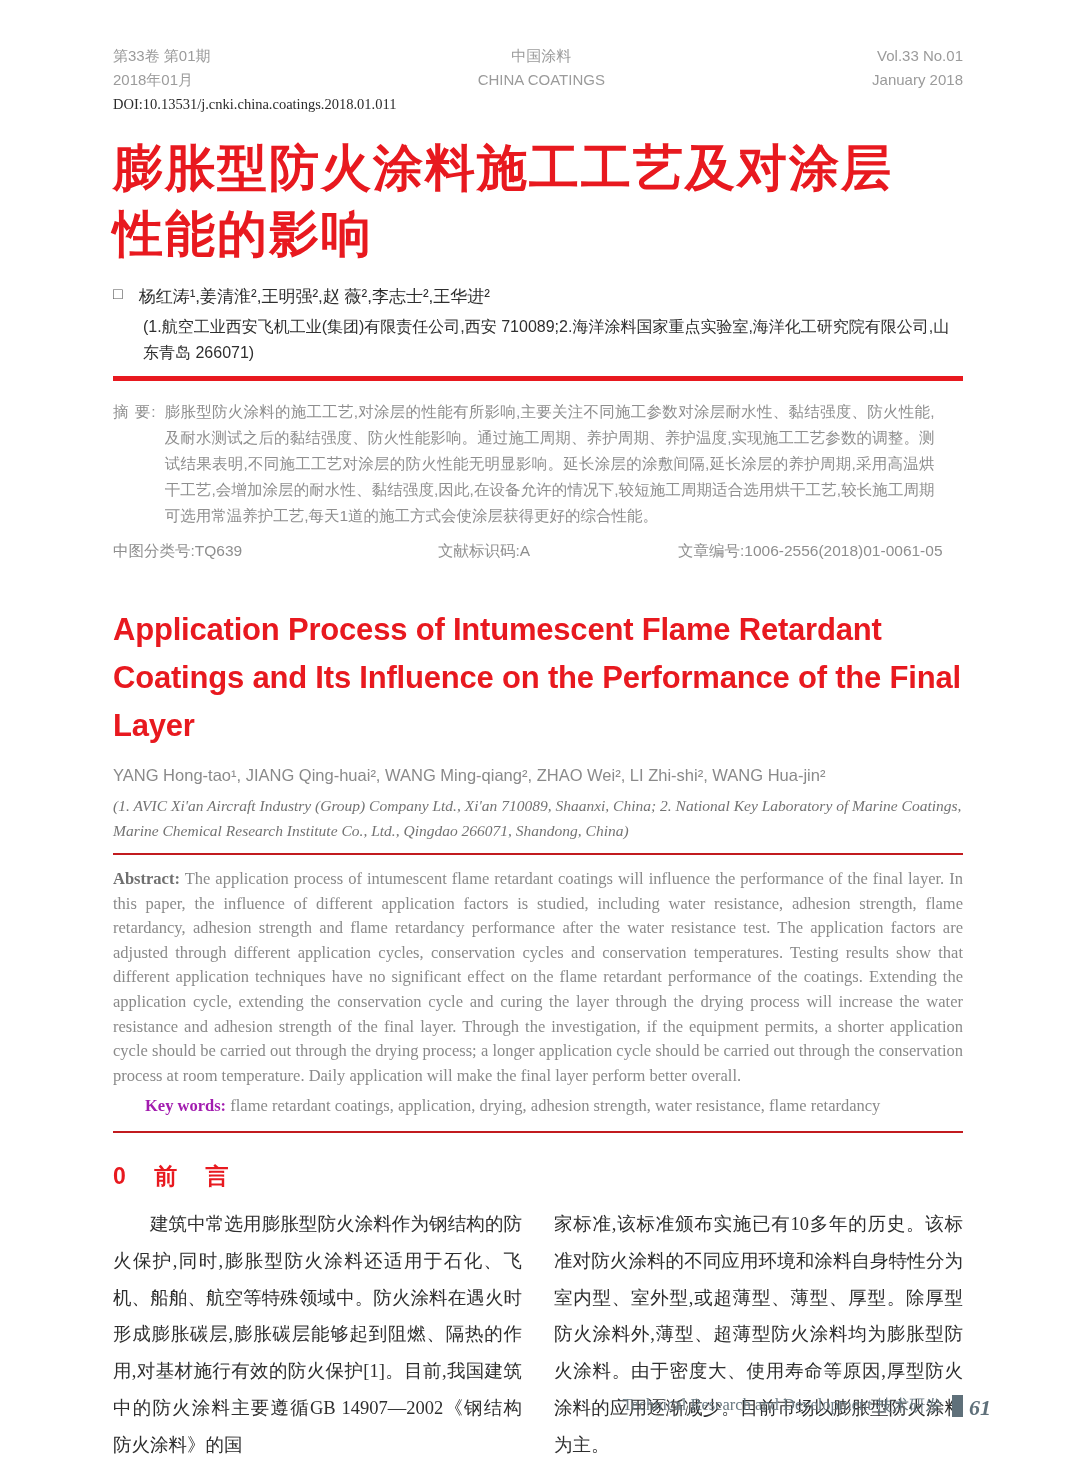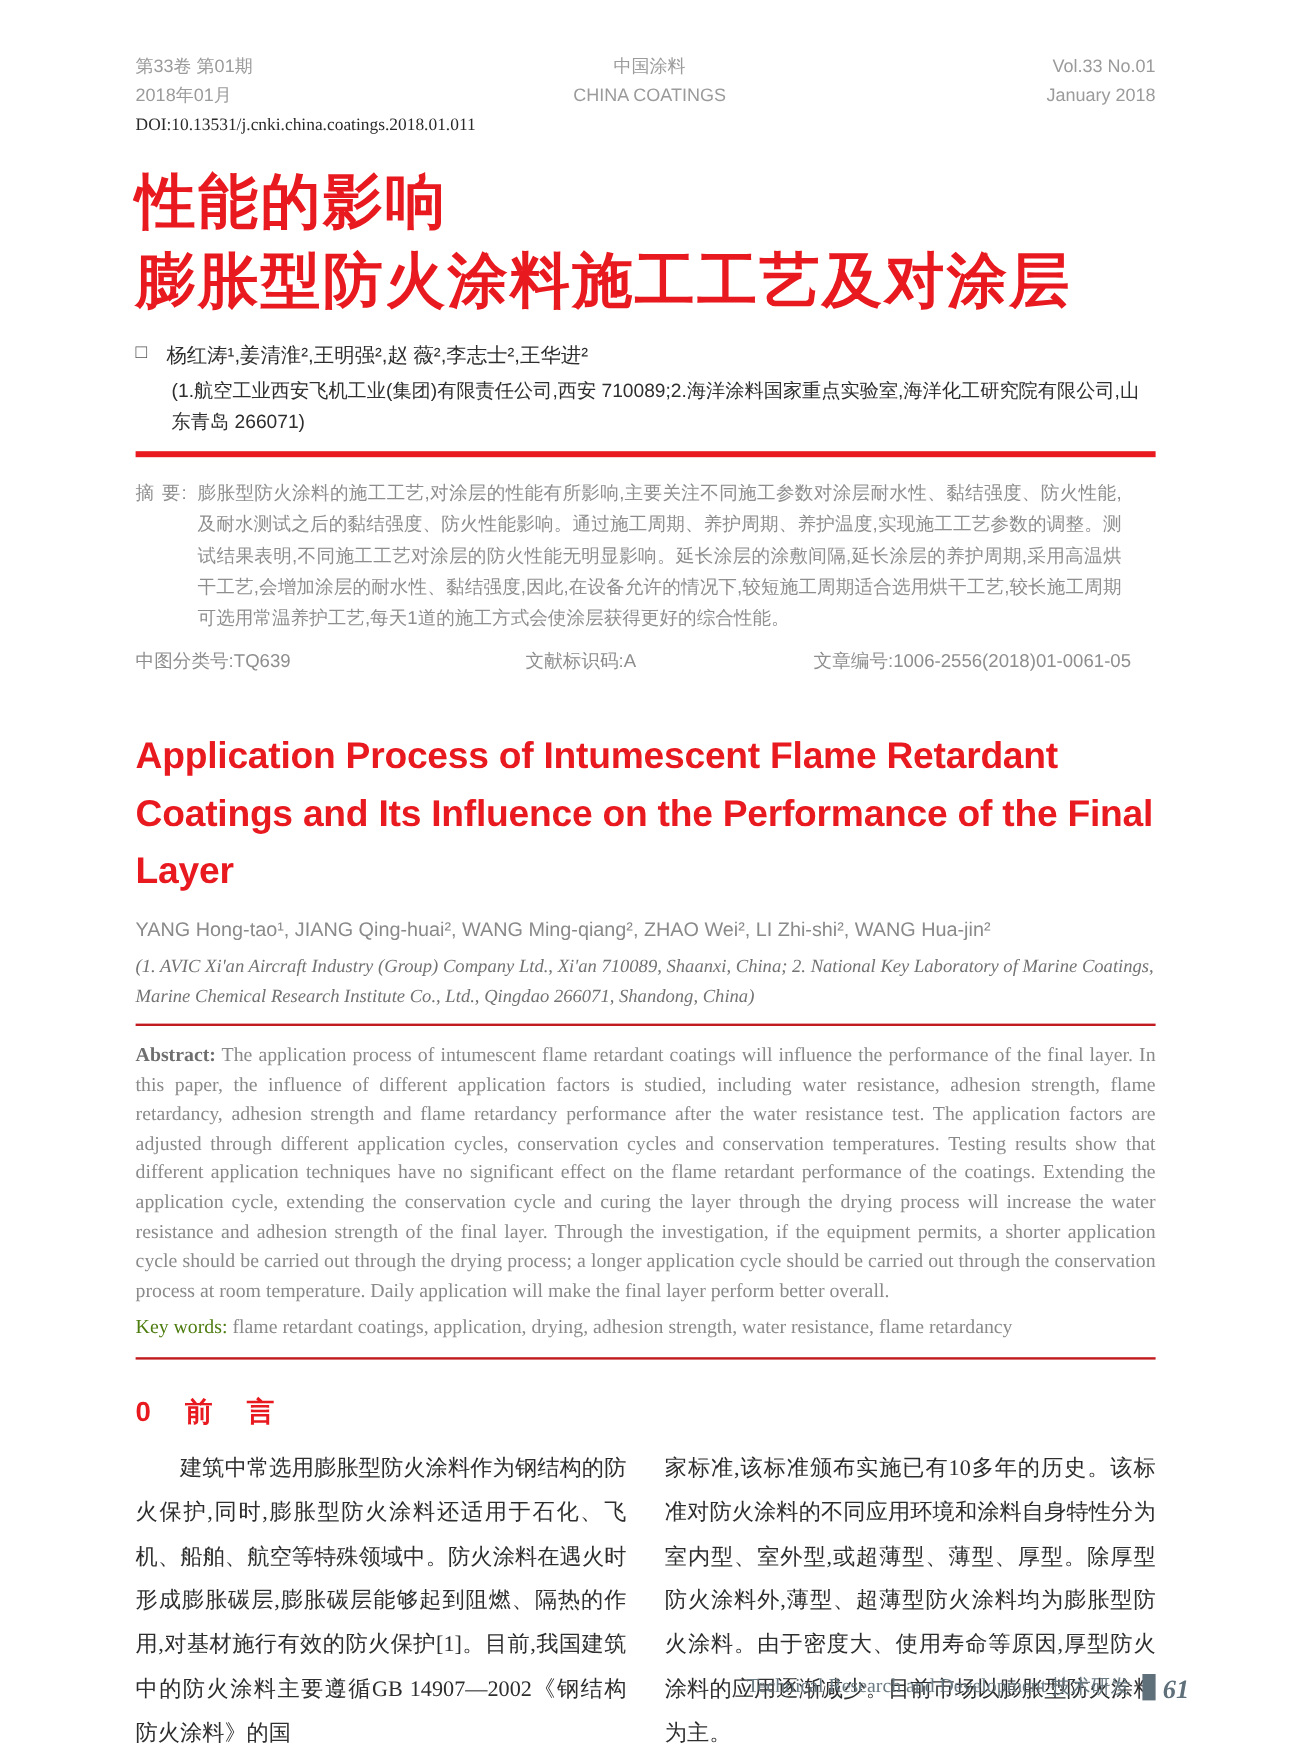--- a/index.html
+++ b/index.html
@@ -55,21 +55,21 @@
     margin-top:44px;
     font-family:"Liberation Sans", sans-serif;
   }
   .authors-en{margin-top:16px;color:#8a8a8a;font-size:16.5px;}
   .affil-en{margin-top:8px;color:#737373;font-size:15.5px;line-height:25px;font-style:italic;font-family:"Liberation Serif", serif;}
   .rule-thin{height:2px;background:#c21b1f;margin-top:10px;width:850px;border:0;}
   
   .abs-en{margin:12px 0 0 0;color:#8a8a8a;font-size:16.5px;line-height:24.6px;text-align:justify;font-family:"Liberation Serif", serif;}
   .abs-en .b{font-weight:bold;color:#6f6f6f;}
   .kw-en{margin:6px 0 0 0;color:#8a8a8a;font-size:16.5px;line-height:24.6px;font-family:"Liberation Serif", serif;}
-  .kw-en .b{font-weight:normal;color:#4d7c0f;}
+  .kw-en .b{font-weight:bold;color:#a21caf;margin-left:32px;}
   .rule-thin2{height:2px;background:#c21b1f;margin-top:12px;width:850px;border:0;}
   
   .sec-head{color:#e8191f;font-size:23px;font-weight:bold;margin-top:28px;word-spacing:18px;letter-spacing:2px;}
   .columns{display:flex;margin-top:14px;gap:32px;}
   .colm{width:409px;font-size:18.5px;line-height:36.8px;color:#2e2e2e;text-align:justify;font-family:"Liberation Serif", serif;}
   .colm p{margin:0;}
   .colm p.indent{text-indent:2em;}
   
   .pfooter{
     position:absolute;
@@ -98,22 +98,22 @@
       <div>CHINA COATINGS</div>
     </div>
     <div class="col right">
       <div>Vol.33 No.01</div>
       <div>January 2018</div>
     </div>
   </div>
   <div class="doi">DOI:10.13531/j.cnki.china.coatings.2018.01.011</div>
 
   <div class="cn-title">
+    <div>膨胀型防火涂料施工工艺及对涂层</div>
     <div>性能的影响</div>
-    <div>膨胀型防火涂料施工工艺及对涂层</div>
   </div>
 
   <div class="authors-cn">
     <span class="marker">□</span>
     <span>杨红涛¹,姜清淮²,王明强²,赵 薇²,李志士²,王华进²</span>
   </div>
   <div class="affil-cn">(1.航空工业西安飞机工业(集团)有限责任公司,西安 710089;2.海洋涂料国家重点实验室,海洋化工研究院有限公司,山东青岛 266071)</div>
 
   <div class="rule-thick"></div>
 

